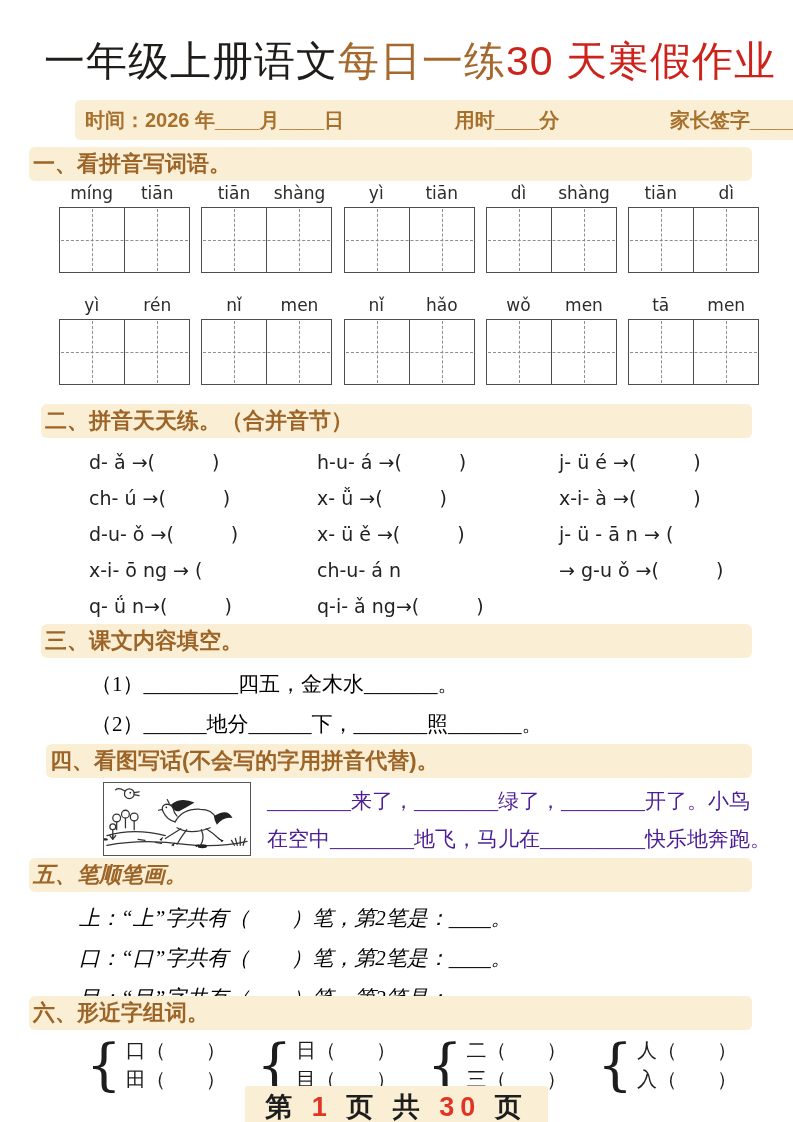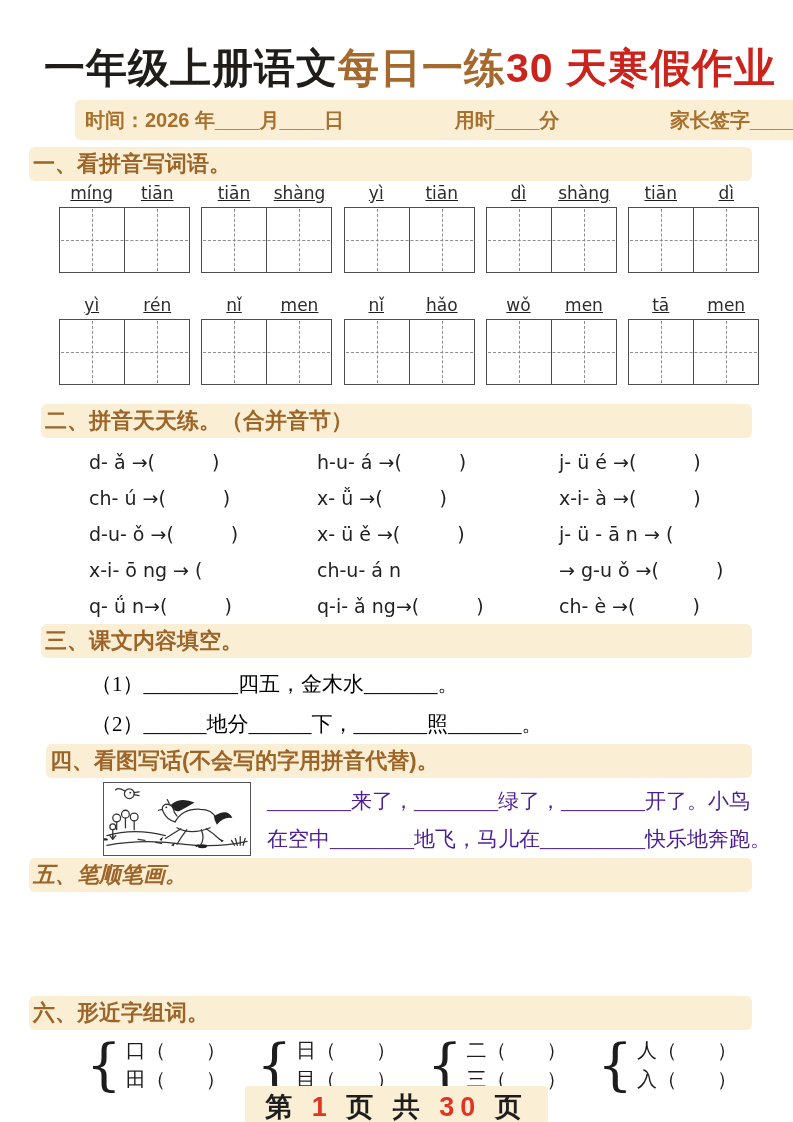--- a/index.html
+++ b/index.html
@@ -10,23 +10,22 @@
     color: #1d1d1d;
     position: relative;
     overflow: hidden;
   }
   .page { position: relative; width: 793px; height: 1122px; }
 
   
   .title {
     position: absolute; top: 34px; left: 44px; right: 20px;
     font-family: "Liberation Sans", sans-serif;
-    font-weight: 700; font-size: 41px; letter-spacing: 1px;
+    font-weight: 400; font-size: 41px; letter-spacing: 1px;
     white-space: nowrap;
-    margin-top: 7px;
   }
   .title .t-black { color: #1f1c1a; }
   .title .t-gold  { color: #a5692e; }
   .title .t-red   { color: #cc231c; }
 
   
   .meta-band {
     position: absolute; top: 100px; left: 75px; width: 778px; height: 40px;
     background: #faefd5; border-radius: 5px;
     display: flex; align-items: center; justify-content: space-between;
@@ -46,21 +45,21 @@
     white-space: nowrap;
   }
   section { position: absolute; left: 4px; width: 793px; }
 
   
   .sec1 { top: 147px; }
   .pinyin-row, .grid-row {
     display: flex; justify-content: space-between;
     margin: 0 38px 0 55px;
   }
-  .pinyin-row { margin-top: 2px; height: 24px; text-decoration: underline; }
+  .pinyin-row { margin-top: 2px; height: 24px; }
   .pblock { width: 131px; display: flex; }
   .pblock span {
     flex: 1; text-align: center;
     font-family: "DejaVu Sans", sans-serif;
     font-size: 17px; color: #2c2c2c;
   }
   .grid-row { height: 66px; }
   .tzg {
     width: 131px; height: 66px;
     border: 1.6px solid #4d4d4d;
@@ -258,21 +257,20 @@
       <span>x- ǚ →(　　　)</span>
       <span>x-i- à →(　　　)</span>
       <span>d-u- ǒ →(　　　)</span>
       <span>x- ü ě →(　　　)</span>
       <span>j- ü - ā n → (</span>
       <span>x-i- ō ng → (</span>
       <span>ch-u- á n</span>
       <span>→  g-u ǒ →(　　　)</span>
       <span>q- ǘ n→(　　　)</span>
       <span>q-i- ǎ ng→(　　　)</span>
-      <span>ch- è →(　　　)</span>
     </div>
   </section>
 
   <section class="sec3">
     <div class="band">三、课文内容填空。</div>
     <div class="text-lines">
       <div>（1）_________四五，金木水_______。</div>
       <div>（2）______地分______下，_______照_______。</div>
     </div>
   </section>
@@ -322,20 +320,25 @@
       </svg>
       <div class="pic-text">
         <div>________来了，________绿了，________开了。小鸟</div>
         <div>在空中________地飞，马儿在__________快乐地奔跑。</div>
       </div>
     </div>
   </section>
 
   <section class="sec5">
     <div class="band">五、笔顺笔画。</div>
+    <div class="text-lines">
+      <div>上：“上”字共有（　　）笔，第2笔是：____。</div>
+      <div>口：“口”字共有（　　）笔，第2笔是：____。</div>
+      <div>目：“目”字共有（　　）笔，第2笔是：____。</div>
+    </div>
   </section>
 
   <section class="sec6">
     <div class="band">六、形近字组词。</div>
     <div class="brace-row">
       <div class="brace-group">
         <span class="brace">{</span>
         <div class="brace-lines">
           <div>口（　　）</div>
           <div>田（　　）</div>

